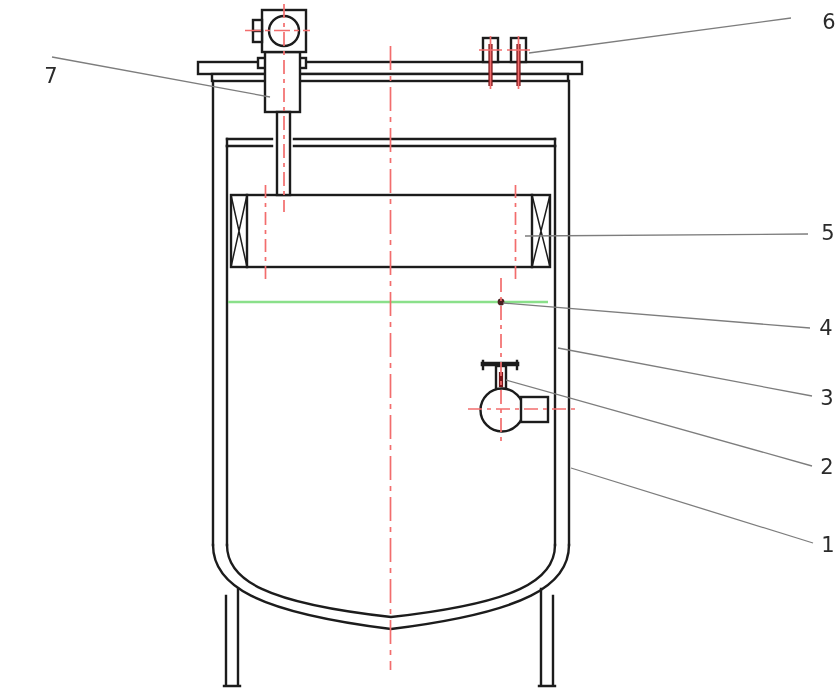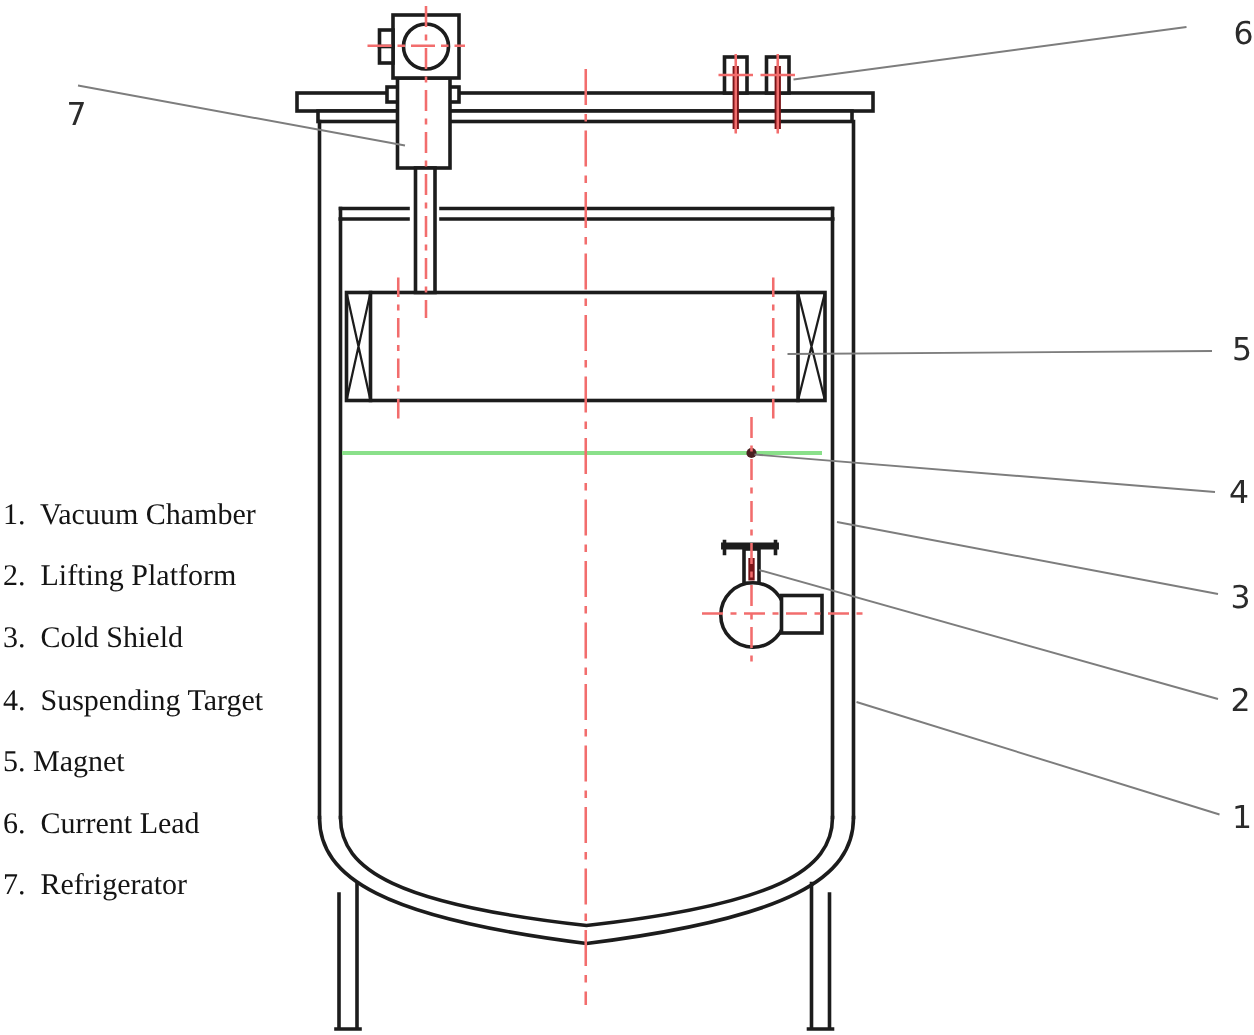--- a/index.html
+++ b/index.html
@@ -125,23 +125,14 @@
       <text class="num" x="51" y="83">7</text>
       <text class="num" x="829" y="29">6</text>
       <text class="num" x="828" y="240">5</text>
       <text class="num" x="826" y="335">4</text>
       <text class="num" x="827" y="405">3</text>
       <text class="num" x="827" y="474">2</text>
       <text class="num" x="828" y="552">1</text>
     </g>
   </svg>
 
-  <div id="legend">
-    <div class="legend-line">1.  Vacuum Chamber</div>
-    <div class="legend-line">2.  Lifting Platform</div>
-    <div class="legend-line">3.  Cold Shield</div>
-    <div class="legend-line">4.  Suspending Target</div>
-    <div class="legend-line">5. Magnet</div>
-    <div class="legend-line">6.  Current Lead</div>
-    <div class="legend-line">7.  Refrigerator</div>
-  </div>
 
 </div>
 
 </body></html>

